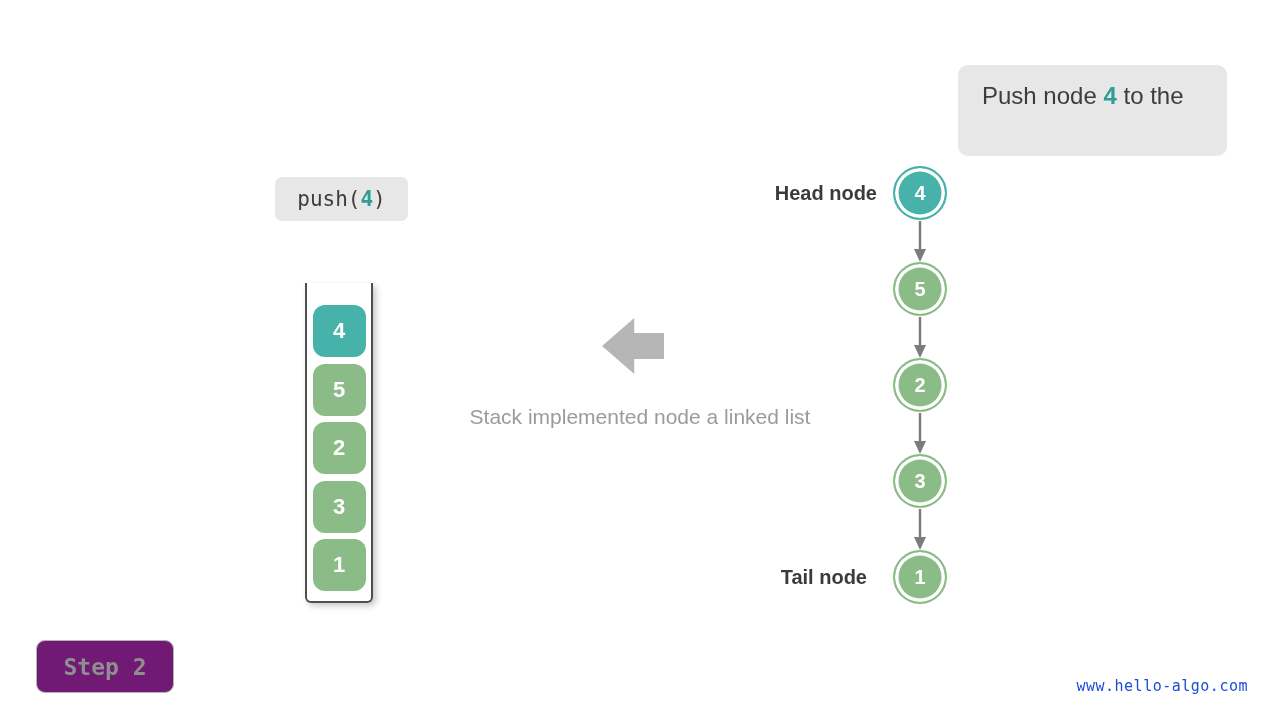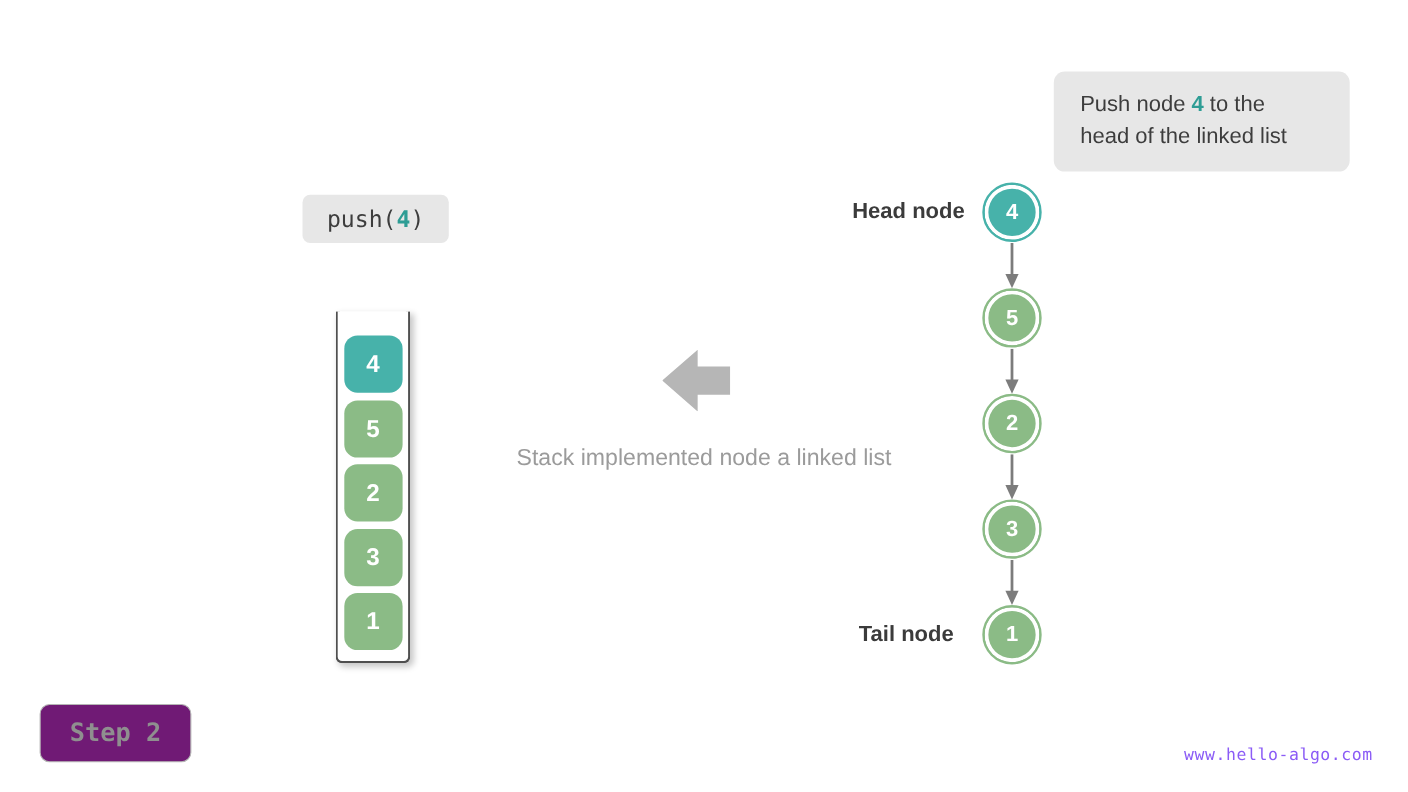--- a/index.html
+++ b/index.html
@@ -5,21 +5,21 @@
   * { margin: 0; padding: 0; box-sizing: border-box; }
   html, body { width: 1280px; height: 720px; background: #ffffff; overflow: hidden; }
   body { font-family: "Liberation Sans", "DejaVu Sans", sans-serif; position: relative; }
   .canvas { position: absolute; left: 0; top: 0; width: 1280px; height: 720px; }
 
   
   .info-box {
     position: absolute; left: 958px; top: 65px; width: 269px; height: 91px;
     background: #e7e7e7; border-radius: 10px;
     padding: 16px 0 0 24px;
-    font-size: 20px; line-height: 29px; color: #3d3d3d;
+    font-size: 24px; line-height: 29px; color: #3d3d3d;
   }
   .accent { color: #2e9d95; font-weight: 700; }
 
   
   .push-call {
     position: absolute; left: 275px; top: 177px; width: 133px; height: 44px;
     background: #e7e7e7; border-radius: 7px;
     display: flex; align-items: center; justify-content: center;
     font-family: "DejaVu Sans Mono", "Liberation Mono", monospace;
     font-size: 21px; color: #3d3d3d;
@@ -79,31 +79,30 @@
     position: absolute; left: 36px; top: 640px; width: 138px; height: 53px;
     background: #701a75; border: 1.5px solid #b5b5b5; border-radius: 9px;
     display: flex; align-items: center; justify-content: center;
     font-family: "DejaVu Sans Mono", "Liberation Mono", monospace;
     font-size: 23px; font-weight: 700; color: #8f8f8f;
   }
 
   .watermark {
     position: absolute; right: 32px; top: 677px;
     font-family: "DejaVu Sans Mono", "Liberation Mono", monospace;
-    font-size: 15px; color: #8b5cf6; letter-spacing: 0.5px;
+    font-size: 15px; color: #1d4ed8; letter-spacing: 0.5px;
   }
 </style>
 </head>
 <body>
 
 <div class="canvas">
 
   <div class="info-box">
     <div><span>Push node </span><span class="accent">4</span><span> to the</span></div>
-    <div>head of the linked list</div>
   </div>
 
   <div class="push-call">
     <span>push(</span>
       <span class="accent">4</span>
       <span>)</span>
   </div>
 
   <div class="stack-container">
     <div class="stack-item highlight">4</div>

